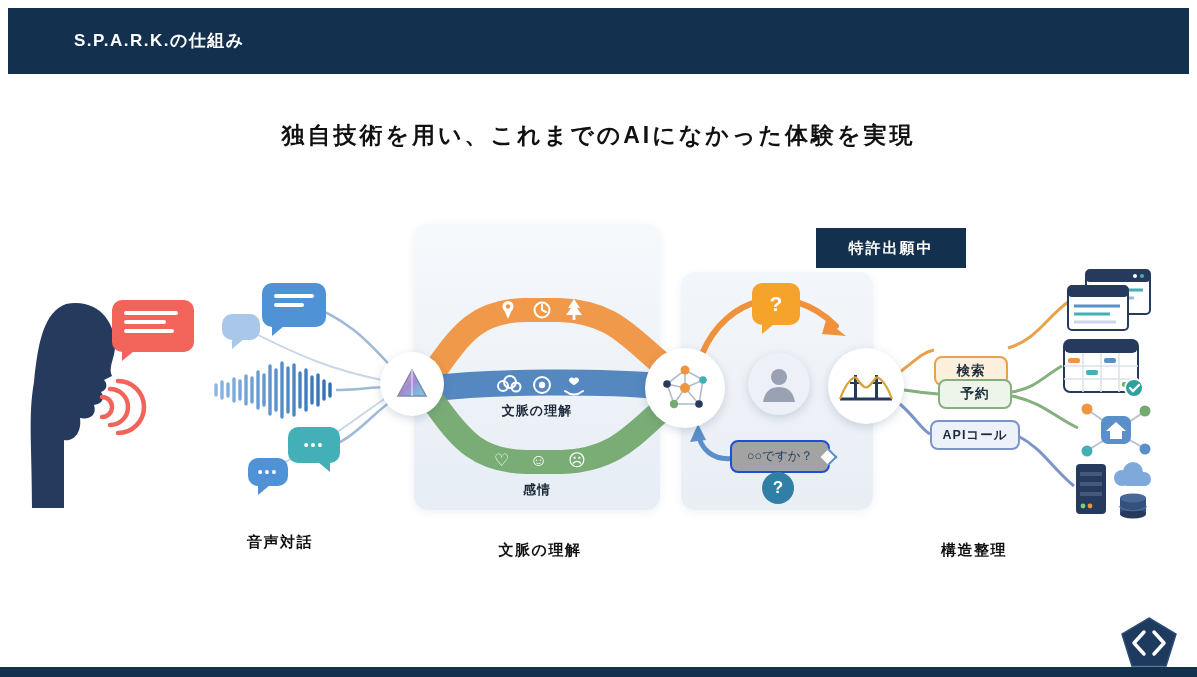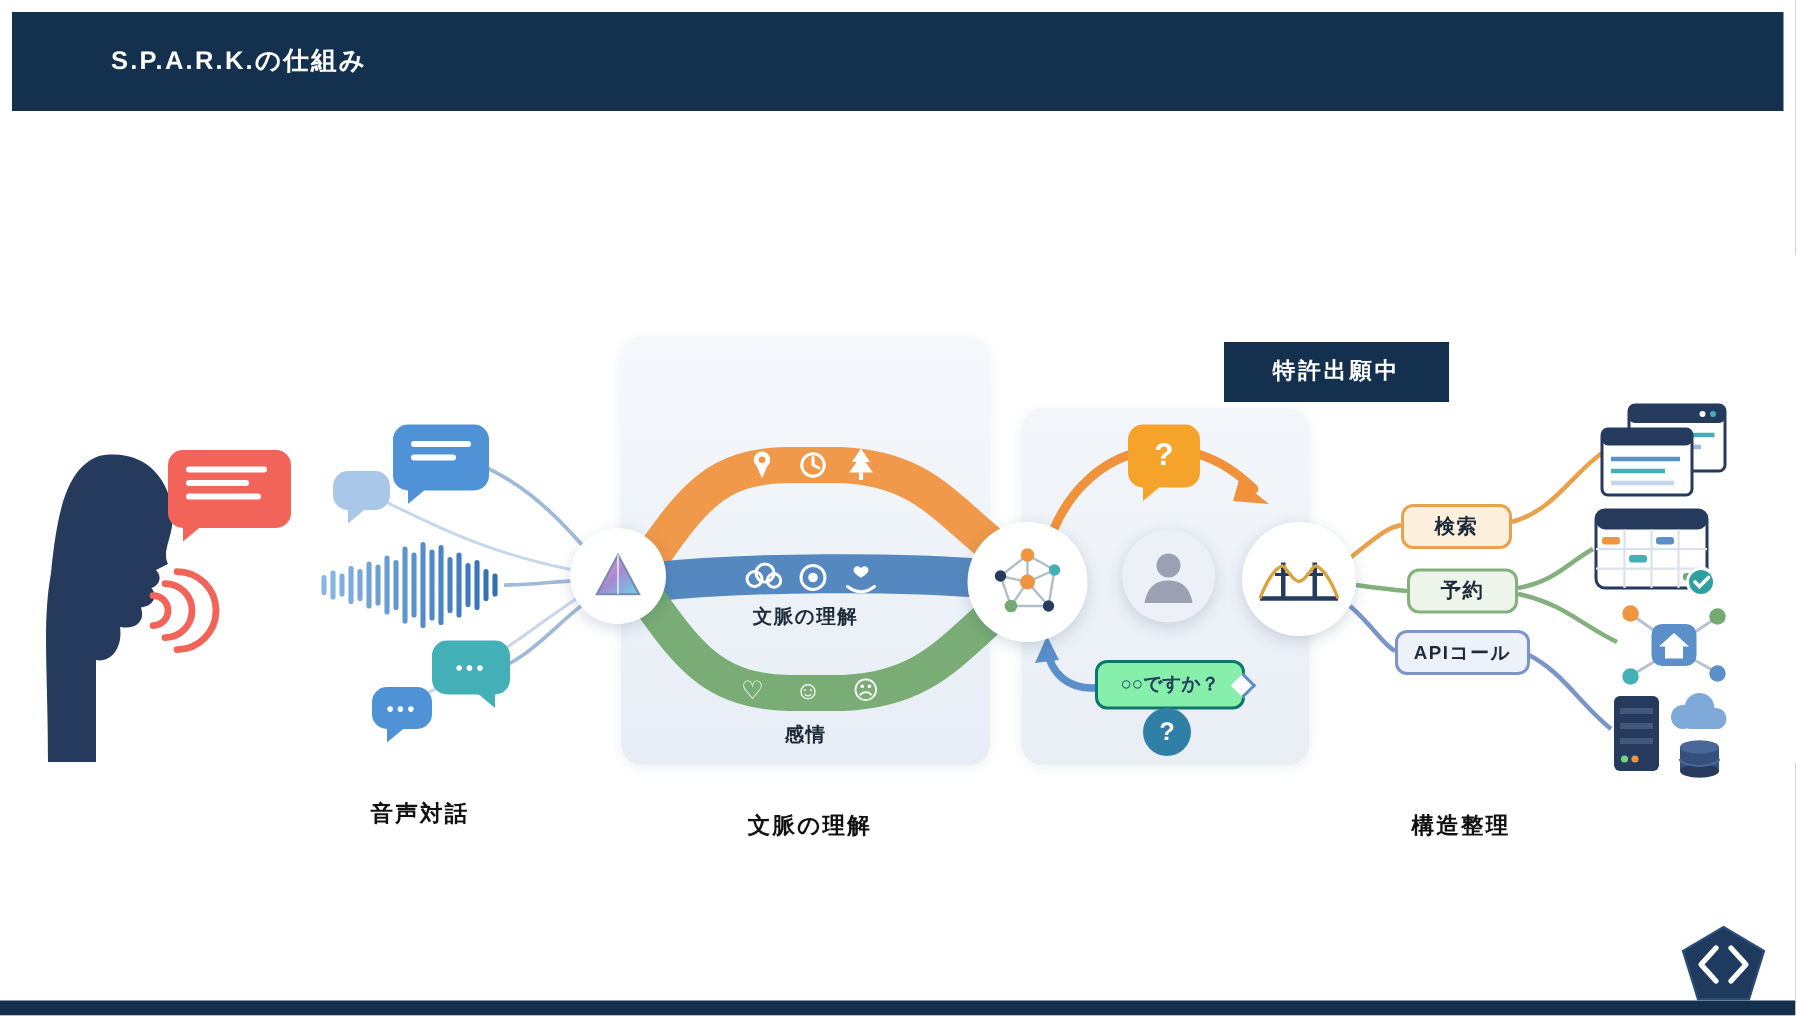--- a/index.html
+++ b/index.html
@@ -69,51 +69,52 @@
     font-weight:bold; color:#1c2a3a; z-index:3; letter-spacing:1px; }
   .band-emoji-row { left:494px; top:449px; width:92px; display:flex;
     justify-content:space-between; z-index:3; }
   .band-emoji-row span { color:#fff; font-size:17px; line-height:24px; }
 
   
   .q-orange { left:752px; top:283px; width:48px; height:42px; background:#f5a32b;
     border-radius:10px; color:#fff; font-size:21px; font-weight:bold; text-align:center;
     line-height:42px; z-index:3; --tc:#f5a32b; }
   .avatar-circle { left:748px; top:353px; width:62px; height:62px; background:#edf0f6; }
-  .q-text-bubble { left:730px; top:440px; width:100px; height:33px; background:#86efac;
-    border:2px solid #0f766e; border-radius:8px; color:#24405e; font-size:12.5px;
-    font-weight:bold; text-align:center; line-height:29px; z-index:3; }
+  .q-text-bubble { left:730px; top:440px; width:100px; height:33px; background:#a3a3a3;
+    border:2px solid #1d4ed8; border-radius:8px; color:#24405e; font-size:12.5px;
+    font-weight:normal; text-align:center; line-height:29px; z-index:3; }
   .q-text-bubble::after { content:""; position:absolute; right:-7px; top:9px; width:10px;
     height:10px; background:#fff; border-right:2px solid #5b8fc9; border-top:2px solid #5b8fc9;
     transform:rotate(45deg); }
   .q-teal { left:762px; top:472px; width:32px; height:32px; background:#2f7fa6; border-radius:50%;
     color:#fff; font-size:17px; font-weight:bold; text-align:center; line-height:32px; z-index:3; }
 
   
   .action-btn { height:30px; border-radius:8px; font-size:13.5px; font-weight:bold;
     color:#1c2a3a; text-align:center; line-height:26px; z-index:3; letter-spacing:1px; }
-  .btn-search { left:934px; top:336px; width:74px; background:#fcf0dd; border:2px solid #e9a24b; }
+  .btn-search { left:934px; top:356px; width:74px; background:#fcf0dd; border:2px solid #e9a24b; }
   .btn-reserve { left:938px; top:379px; width:74px; background:#edf5ea; border:2px solid #84b07e; }
   .btn-api { left:930px; top:420px; width:90px; background:#edf1f9; border:2px solid #7b95c9; font-size:12.5px; }
 
   
   .stage-label { font-size:15px; font-weight:bold; color:#111; text-align:center;
     letter-spacing:1.5px; z-index:3; }
 
   .icon-wrap { z-index:3; }
 </style>
 </head>
 <body>
 
 <div id="slide">
 
   <div class="abs header">
     <div class="title">S.P.A.R.K.の仕組み</div>
   </div>
 
+  <div class="abs subtitle">独自技術を用い、これまでのAIになかった体験を実現</div>
 
   <div class="abs context-panel"></div>
   <div class="abs proposal-panel"></div>
 
   <svg class="abs overlay" width="1197" height="677" viewBox="0 0 1197 677">
 
     <path d="M300,302 C350,318 372,346 396,372" stroke="#9fb9d8" stroke-width="2.5" fill="none"></path>
     <path d="M336,390 C358,390 370,387 392,387" stroke="#9fb9d8" stroke-width="2.5" fill="none"></path>
     <path d="M316,452 C355,442 372,412 396,398" stroke="#9fb9d8" stroke-width="2.5" fill="none"></path>
     <path d="M252,332 C300,356 332,370 382,380" stroke="#c7d6e9" stroke-width="2" fill="none"></path>

